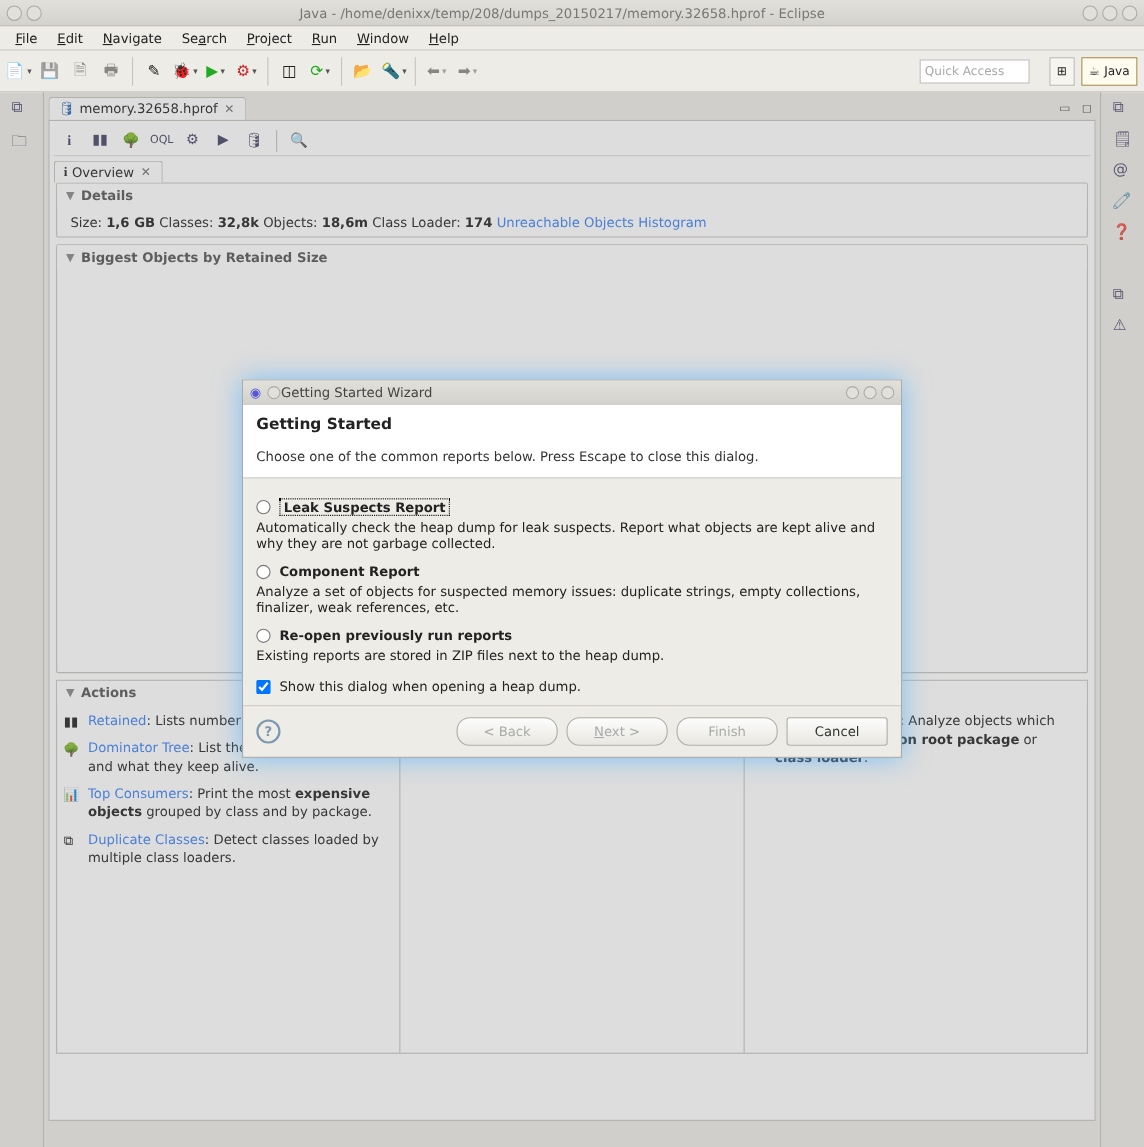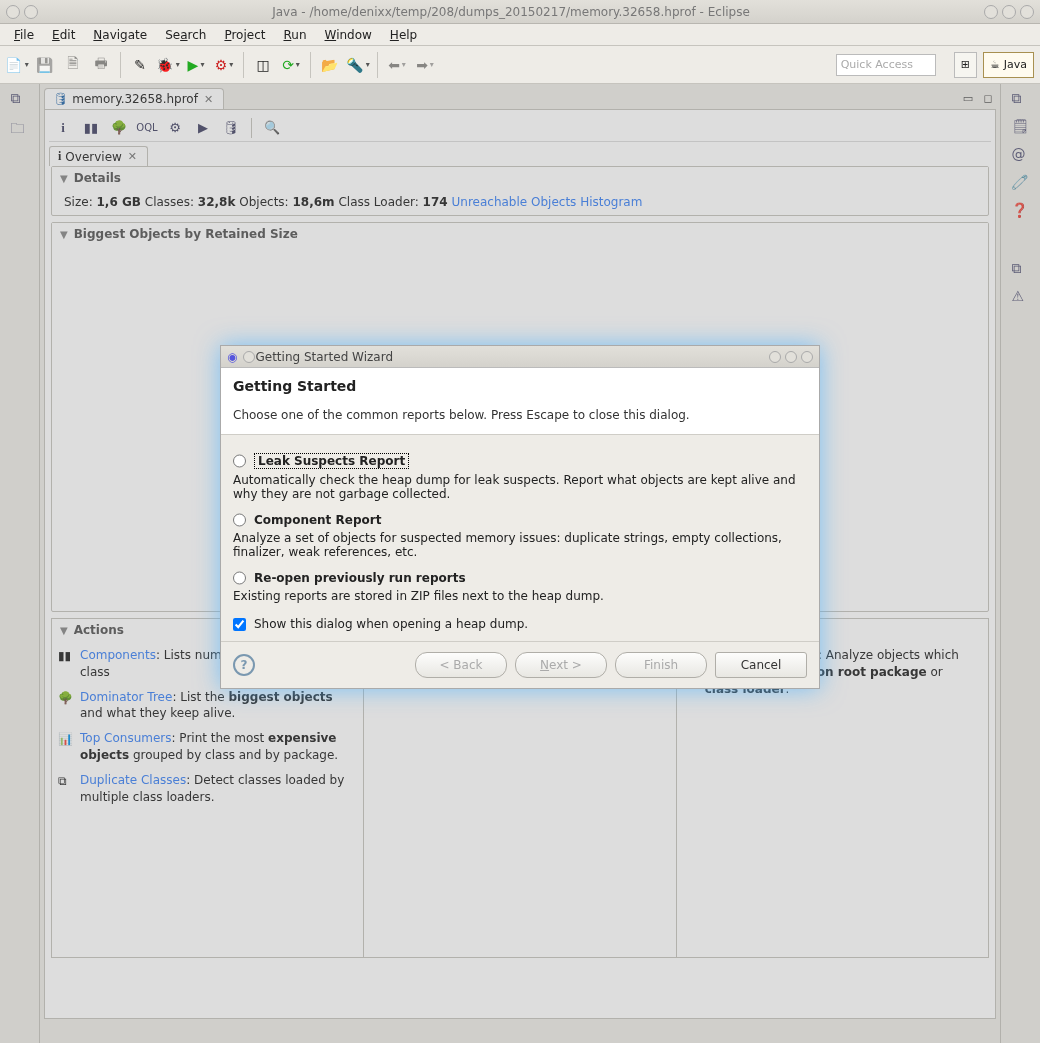--- a/index.html
+++ b/index.html
@@ -344,21 +344,21 @@
       <div class="bottom-columns">
 
         <div class="col">
           <div class="section-header">
             <span class="tw">▼</span>
             <span>Actions</span>
           </div>
           <div class="col-body">
             <p>
               <span class="row-icon">▮▮</span>
-              <span class="link">Components</span><span>: Lists number of instances per class</span>
+              <span class="link">Retained</span><span>: Lists number of instances per class</span>
             </p>
             <p>
               <span class="row-icon">🌳</span>
               <span class="link">Dominator Tree</span><span>: List the </span><span class="strong">biggest objects</span><span> and what they keep alive.</span>
             </p>
             <p>
               <span class="row-icon">📊</span>
               <span class="link">Top Consumers</span><span>: Print the most </span><span class="strong">expensive objects</span><span> grouped by class and by package.</span>
             </p>
             <p>

